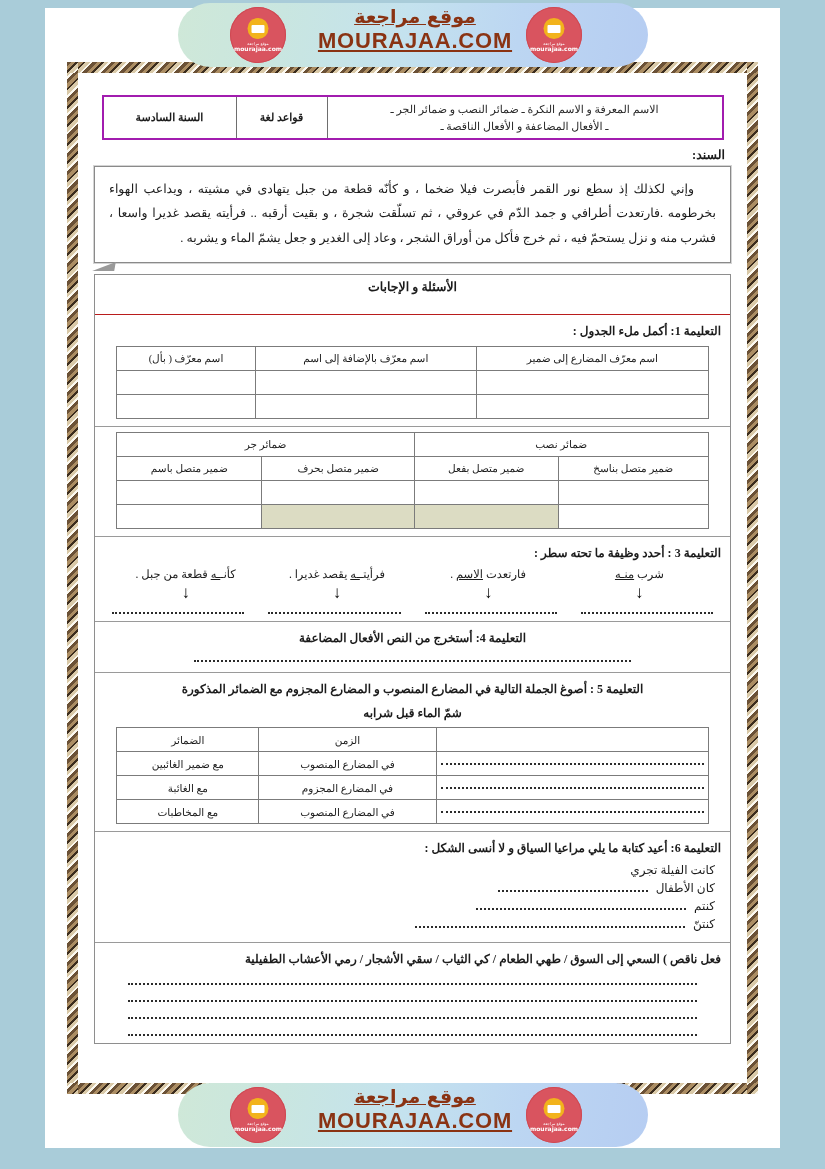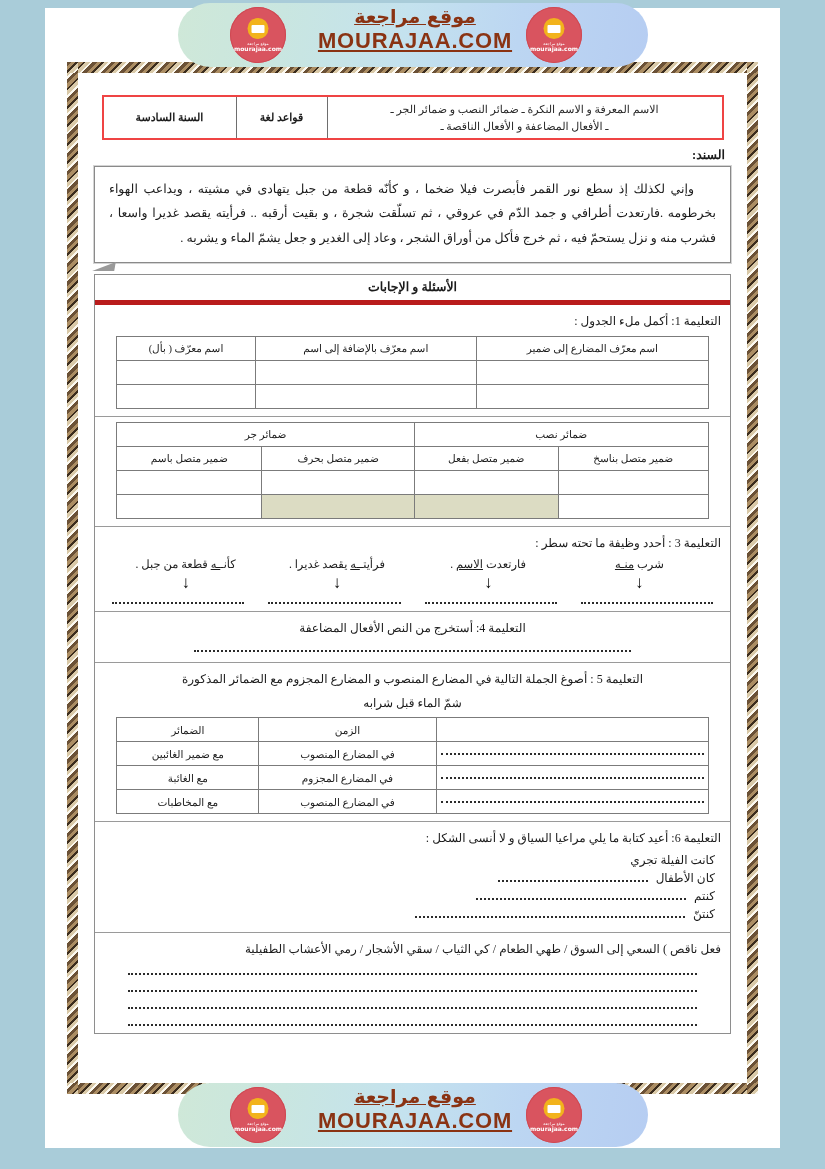--- a/index.html
+++ b/index.html
@@ -155,21 +155,21 @@
     box-sizing: border-box;
     direction: rtl;
     color: #1c1c1c;
   }
 
   
   .hdr-table {
     border-collapse: collapse;
     width: 622px;
     margin: 2px auto 0 auto;
-    border: 2px solid #ef4444;
+    border: 2px solid #a21caf;
     background: #fff;
   }
   .hdr-table td {
     border: 1px solid #6e6e6e;
     padding: 4px 6px;
     vertical-align: middle;
     font-size: 11px;
   }
   .hdr-year {
     width: 120px;
@@ -225,31 +225,31 @@
   
   .answers {
     margin-top: 11px;
     border: 1px solid #8e8e8e;
     background: #fff;
   }
   .answers-title {
     text-align: center;
     font-size: 12.5px;
     font-weight: bold;
-    padding: 4px 0 5px 0;
-    border-bottom: 5px solid #b91c1c;
+    padding: 4px 0 19px 0;
+    border-bottom: 1px solid #b91c1c;
   }
   .sec {
     padding: 5px 9px 7px 9px;
     border-bottom: 1px solid #9a9a9a;
   }
   .sec:last-child { border-bottom: none; }
   .prompt {
     font-size: 12px;
-    font-weight: normal;
+    font-weight: bold;
     text-align: right;
     margin: 2px 0 5px 0;
     line-height: 1.55;
   }
   .prompt.center { text-align: center; }
 
   
   table.grid {
     border-collapse: collapse;
     width: 96%;

